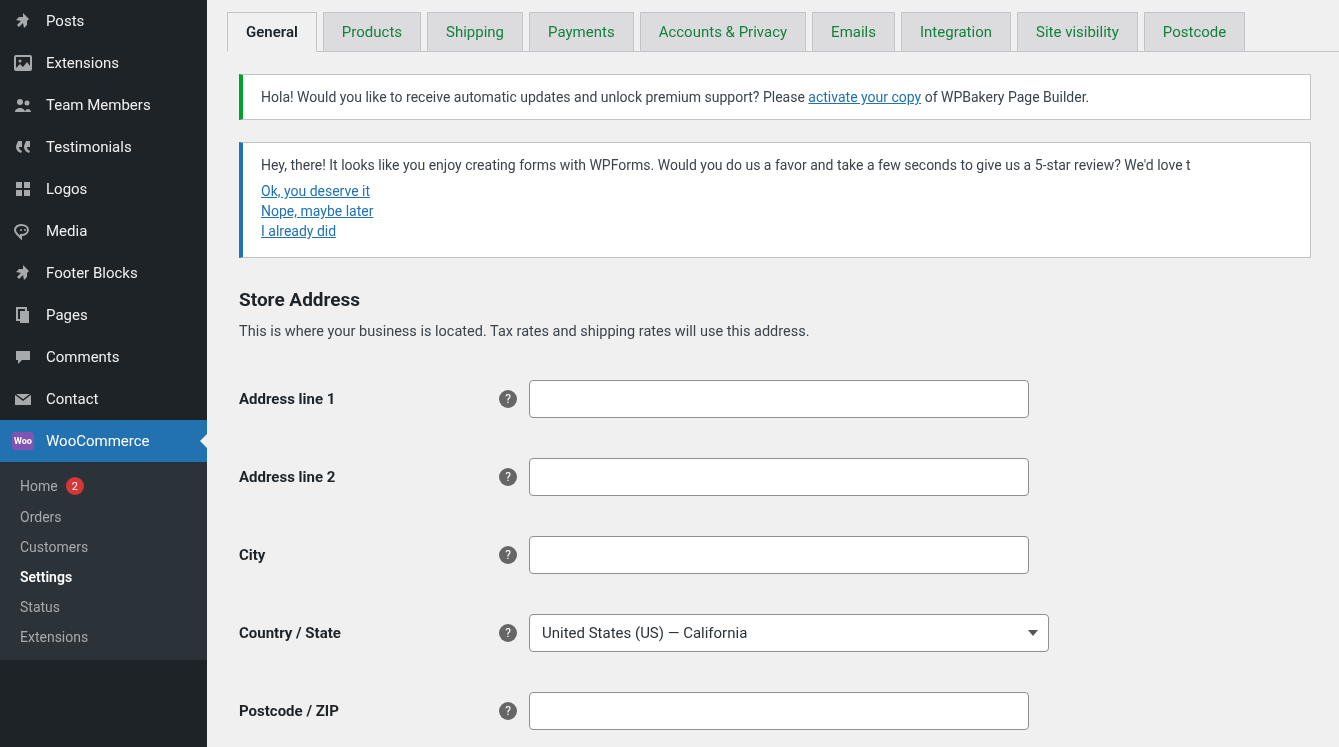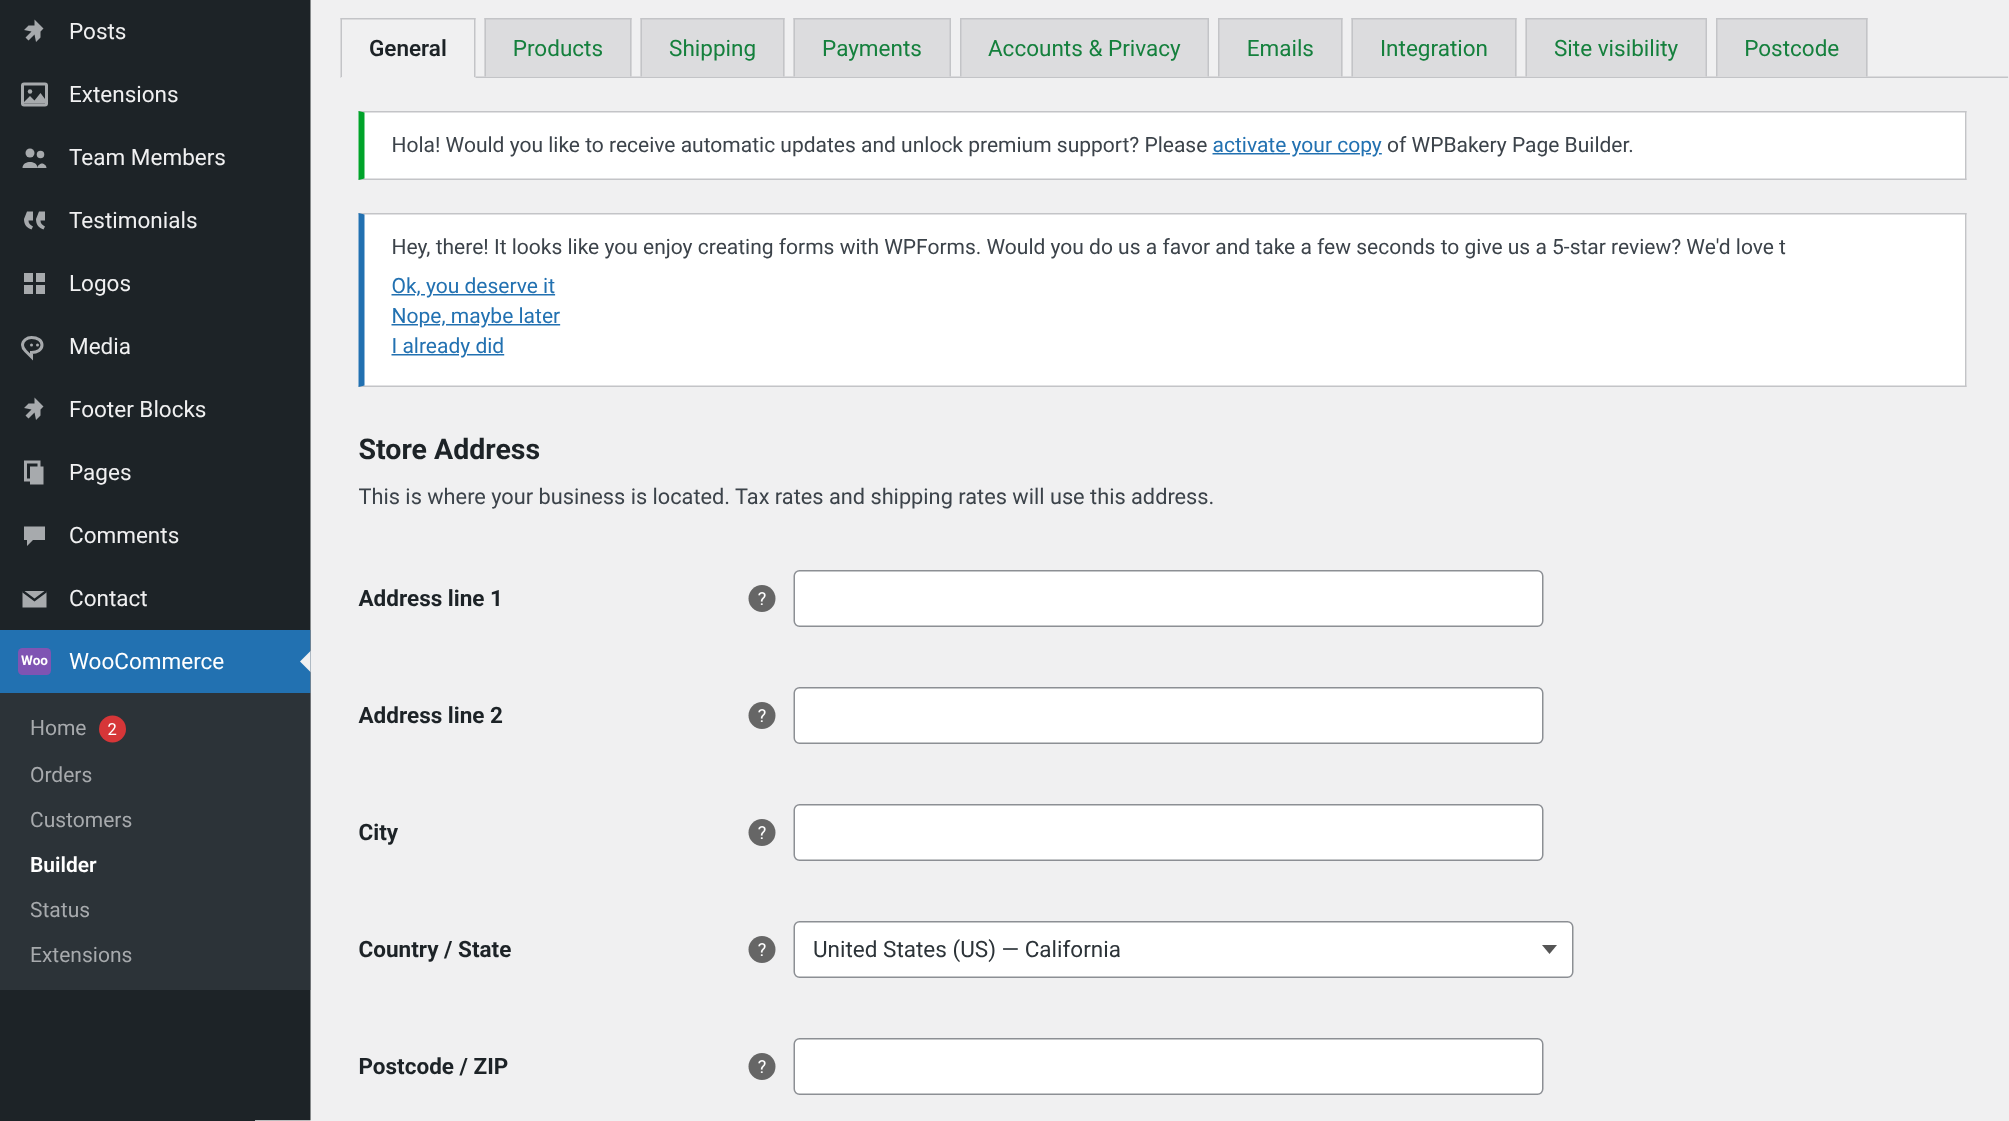--- a/index.html
+++ b/index.html
@@ -315,21 +315,21 @@
           <span>Home</span>
           <span class="count-badge">2</span>
         </div>
         <div class="submenu-item">
           <span>Orders</span>
         </div>
         <div class="submenu-item">
           <span>Customers</span>
         </div>
         <div class="submenu-item current">
-          <span>Builder</span>
+          <span>Settings</span>
         </div>
         <div class="submenu-item">
           <span>Status</span>
         </div>
         <div class="submenu-item">
           <span>Extensions</span>
         </div>
       </div>
   </div>
 

